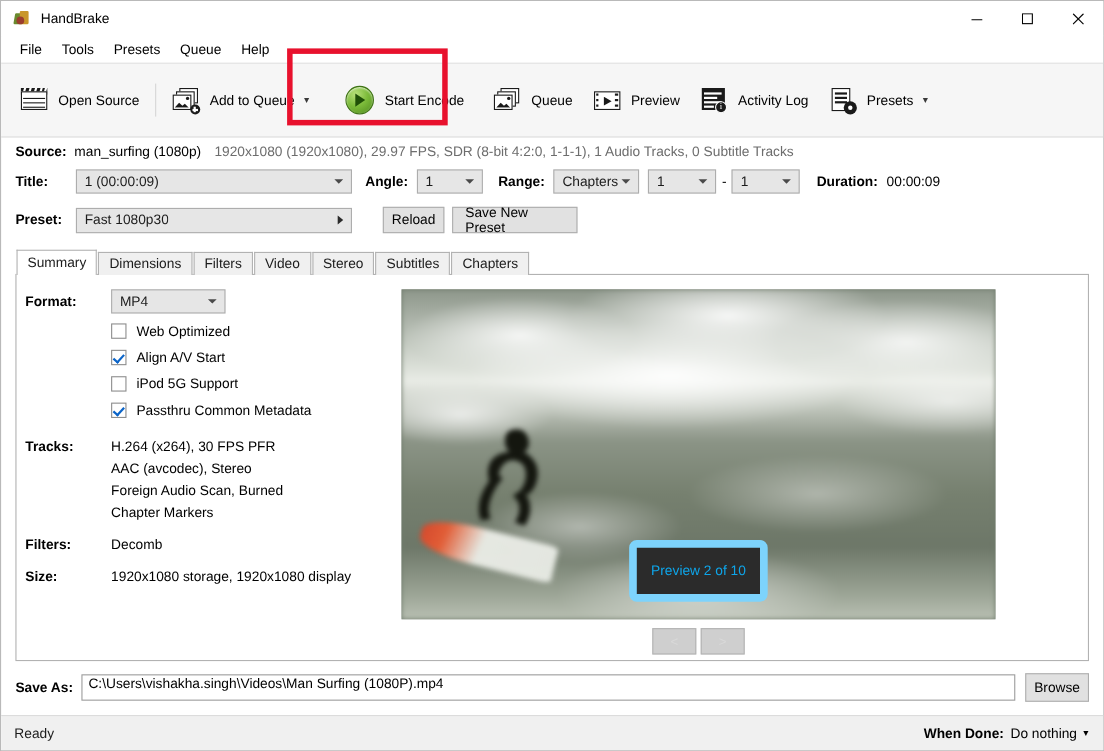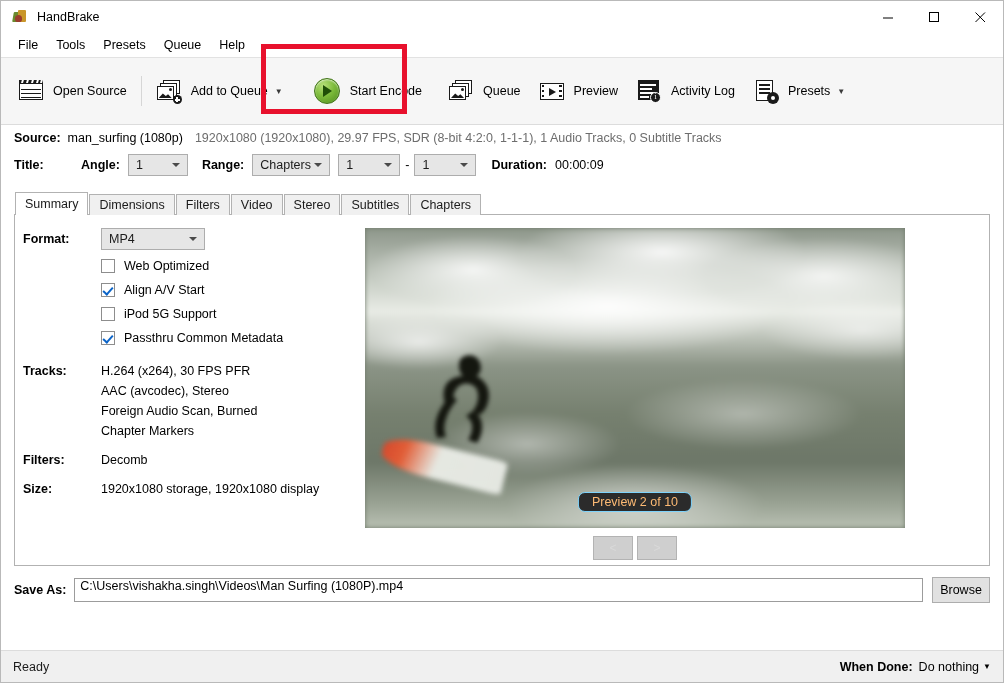--- a/index.html
+++ b/index.html
@@ -184,22 +184,22 @@
       linear-gradient(180deg, #8d968a 0%, #c9cfc6 18%, #e9ece6 28%, #8b9486 46%,
                       #76806f 62%, #6d7768 78%, #9aa394 92%, #b9c0b3 100%);
     filter: blur(2.5px);
   }
   .prev-img .surfer { position:absolute; left:13%; top:40%; width:80px; height:115px;
     filter: blur(2.2px); }
   .prev-img .board { position:absolute; left:3%; top:73%; width:125px; height:34px;
     background:linear-gradient(100deg, #d8462a 0%, #e85c34 18%, #eceee8 45%, #e9ece6 100%);
     transform:rotate(14deg); border-radius:40% 8% 8% 40%; filter:blur(2.6px); opacity:.95; }
   .prev-label { position:absolute; left:50%; transform:translateX(-50%); bottom:16px;
-    background:#2b2b2b; color:#fdba74; font-size:12.5px; padding:2px 13px;
-    border-radius:7px; border:1px solid #7dd3fc; white-space:nowrap; }
+    background:#2b2b2b; color:#0ea5e9; font-size:12.5px; padding:14px 13px;
+    border-radius:7px; border:7px solid #7dd3fc; white-space:nowrap; }
   .prev-nav { display:flex; justify-content:center; margin-top:8px; gap:4px; }
   .nav-btn { width:40px; height:24px; background:#cfcfcf; border:1px solid #b3b3b3;
     display:flex; align-items:center; justify-content:center; font-size:12px;
     color:#d9d9d9; cursor:default; }
 
   
   .saveas { display:flex; align-items:center; padding-left:13px; margin-top:11px; }
   .path-input { flex:1; height:24px; border:1px solid #9c9c9c; background:#fff;
     display:flex; padding-left:5px; font-size:12.5px;
     margin-left:8px; margin-right:9px; }
@@ -348,20 +348,24 @@
   </div>
 
   <div class="srcline">
     <span class="lbl-b">Source:</span>
     <span class="src-name">man_surfing (1080p)</span>
     <span class="src-meta">1920x1080 (1920x1080), 29.97 FPS, SDR (8-bit 4:2:0, 1-1-1), 1 Audio Tracks, 0 Subtitle Tracks</span>
   </div>
 
   <div class="row row-title">
     <span class="lab" style="width:55px">Title:</span>
+    <div class="combo" style="width:251px">
+      <span class="cv">1 (00:00:09)</span>
+      <span class="arw"></span>
+    </div>
     <span class="lab" style="margin-left:12px">Angle:</span>
     <div class="combo" style="width:60px; margin-left:8px">
       <span class="cv">1</span>
       <span class="arw"></span>
     </div>
     <span class="lab" style="margin-left:14px">Range:</span>
     <div class="combo" style="width:78px; margin-left:8px">
       <span class="cv">Chapters</span>
       <span class="arw"></span>
     </div>
@@ -371,20 +375,29 @@
     </div>
     <span style="margin:0 5px">-</span>
     <div class="combo" style="width:62px">
       <span class="cv">1</span>
       <span class="arw"></span>
     </div>
     <span class="lab" style="margin-left:15px">Duration:</span>
     <span style="margin-left:8px">00:00:09</span>
   </div>
 
+  <div class="row row-preset">
+    <span class="lab" style="width:55px">Preset:</span>
+    <div class="combo" style="width:251px; height:23px">
+      <span class="cv">Fast 1080p30</span>
+      <span class="arw-r"></span>
+    </div>
+    <div class="btn" style="margin-left:28px; width:56px">Reload</div>
+    <div class="btn" style="margin-left:7px; width:114px">Save New Preset</div>
+  </div>
 
   <div class="tabs">
     <div class="tab active">Summary</div>
     <div class="tab">Dimensions</div>
     <div class="tab">Filters</div>
     <div class="tab">Video</div>
     <div class="tab">Stereo</div>
     <div class="tab">Subtitles</div>
     <div class="tab">Chapters</div>
   </div>

